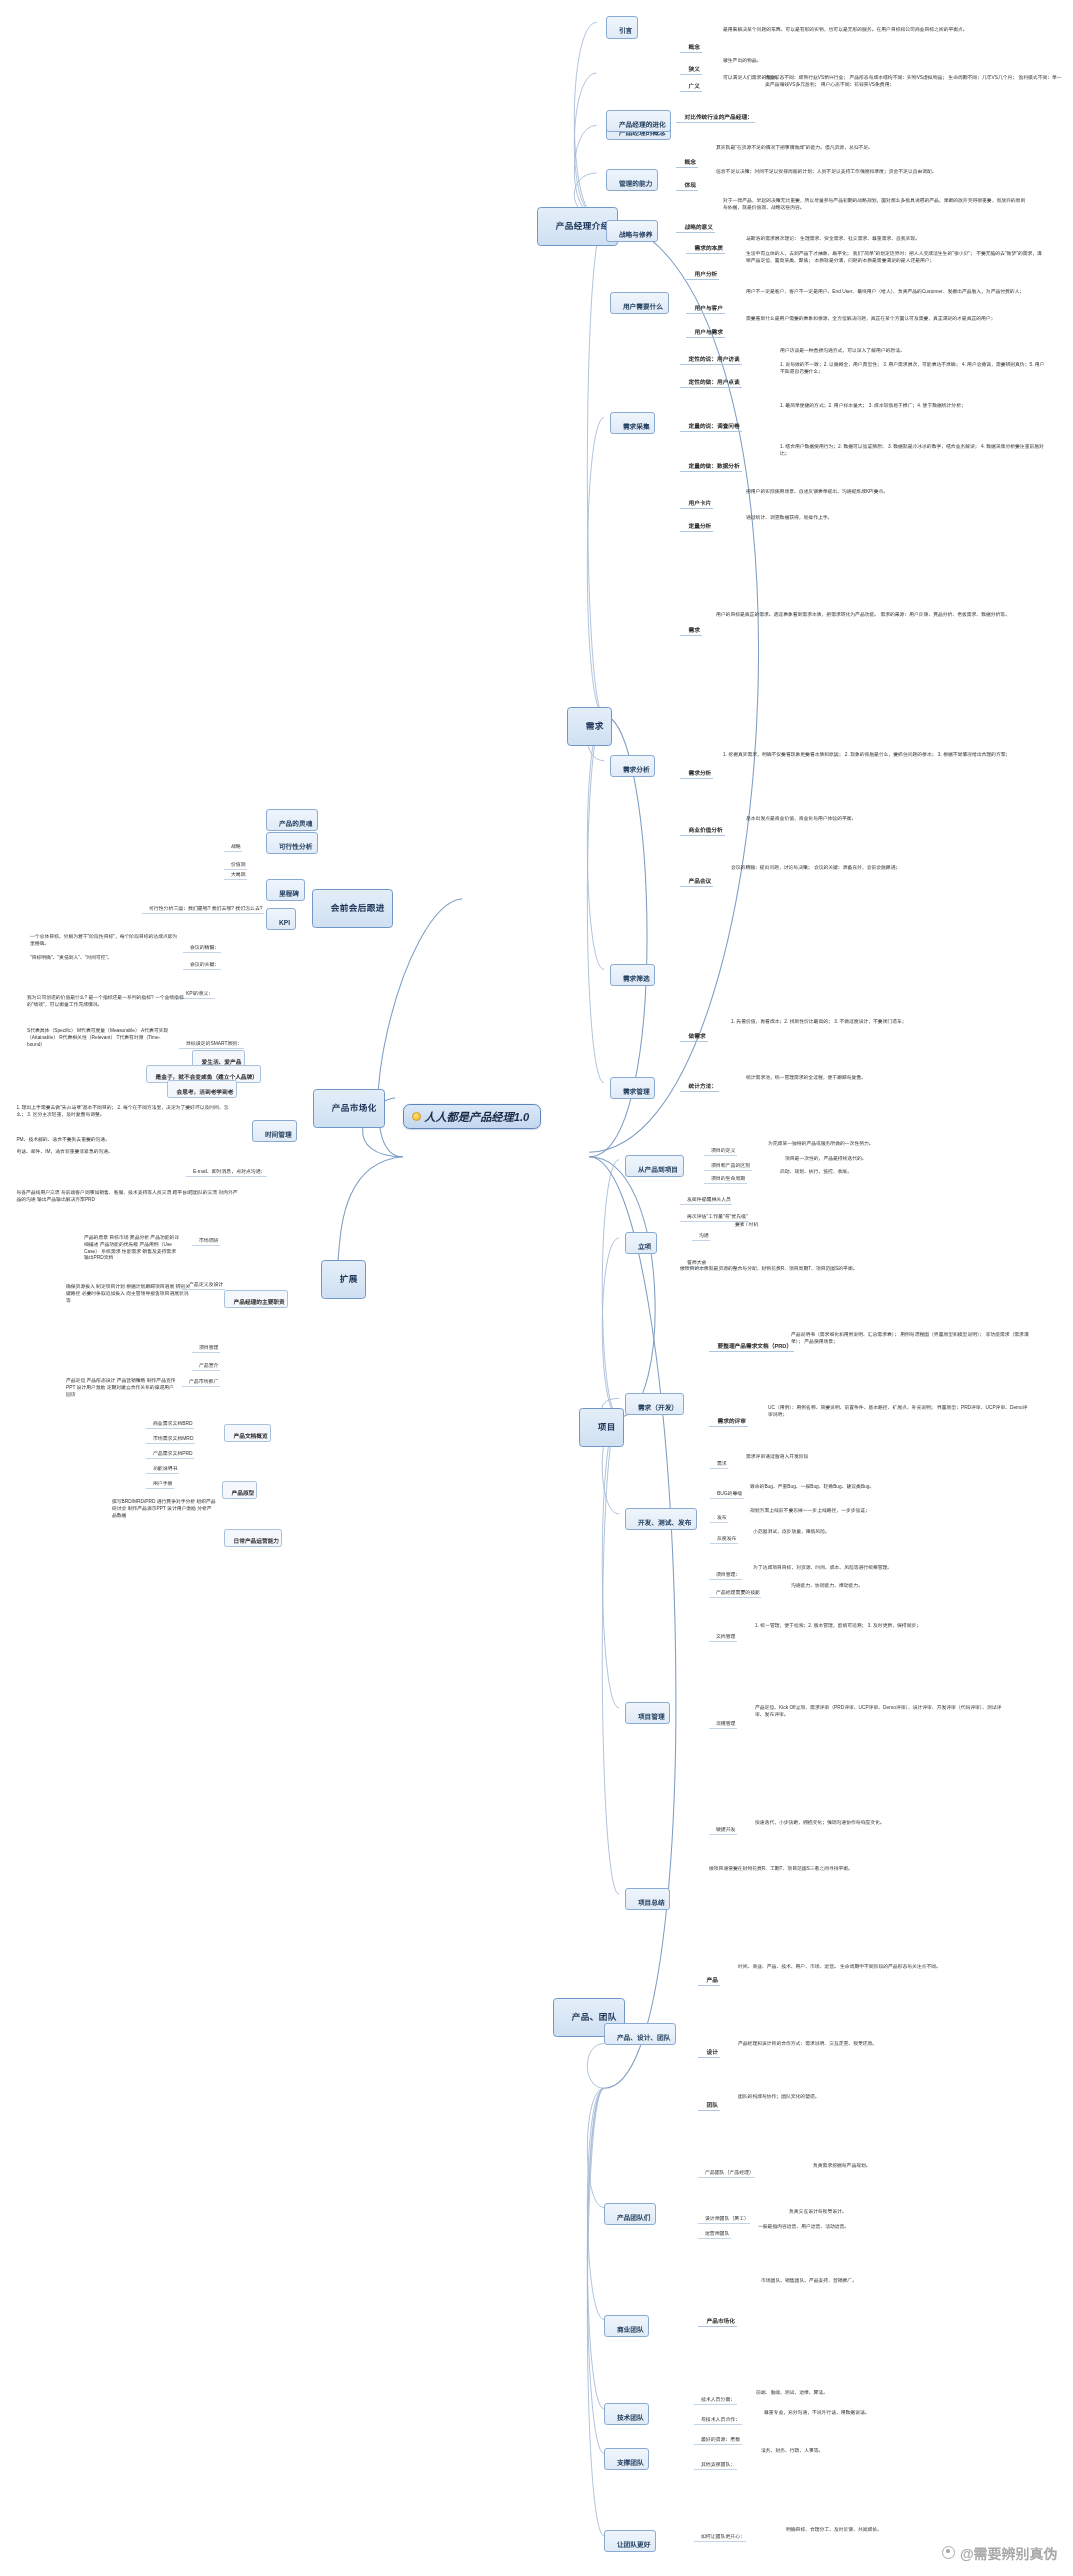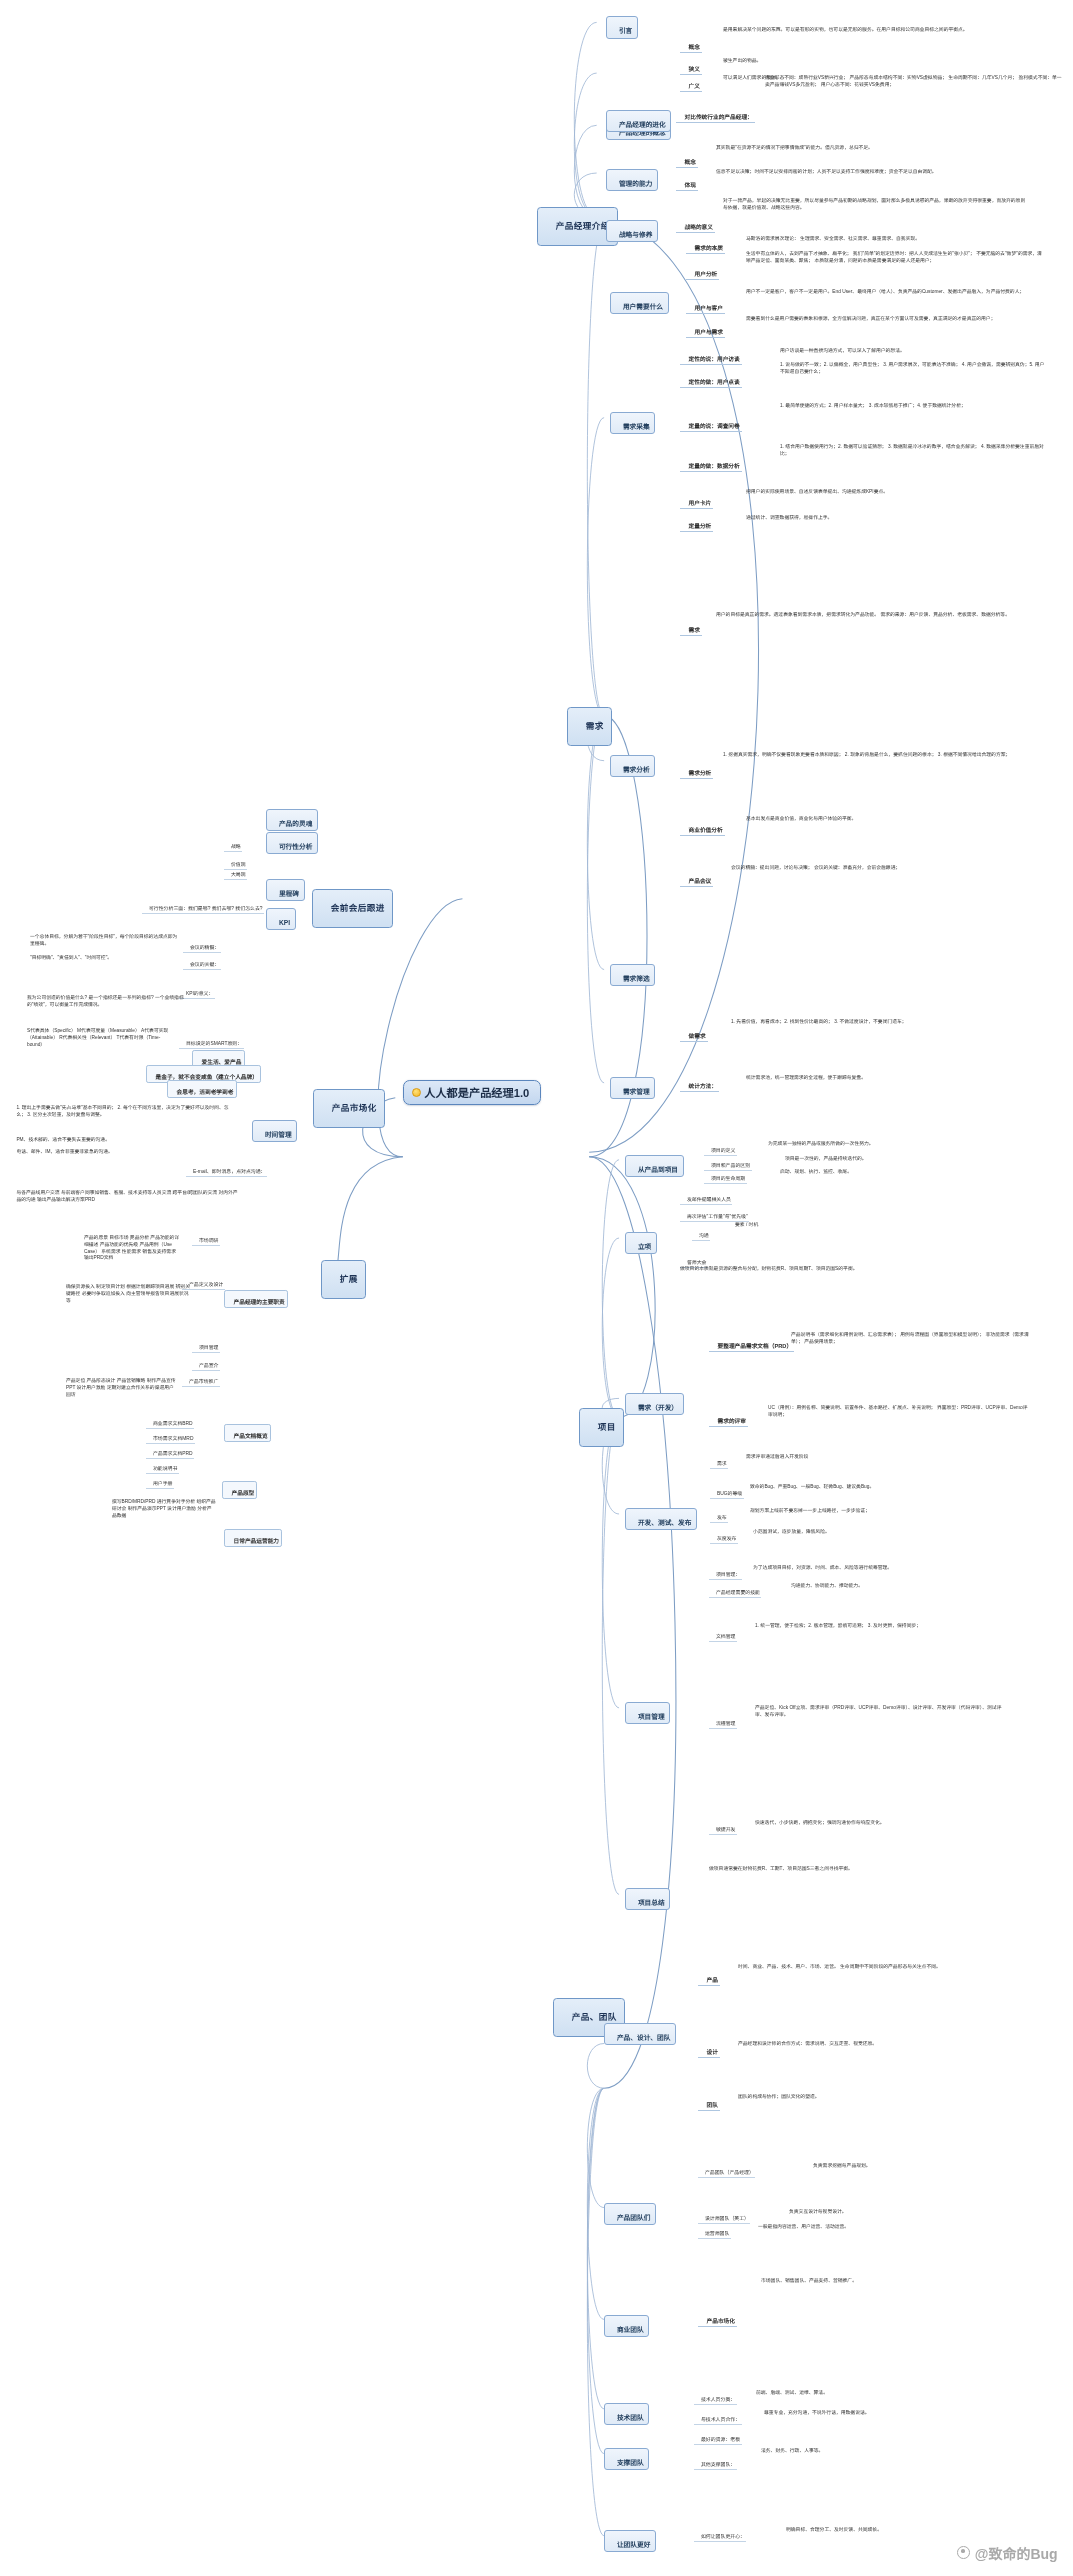--- a/index.html
+++ b/index.html
@@ -118,21 +118,21 @@
     <path d="M830 1900 C 800 1900, 800 2540, 830 2540"></path>
 
     <path d="M810 2800 C 780 2800, 780 2740, 810 2740"></path>
     <path d="M810 2800 C 780 2800, 780 2960, 810 2960"></path>
     <path d="M810 2800 C 780 2800, 780 3110, 810 3110"></path>
     <path d="M810 2800 C 780 2800, 780 3230, 810 3230"></path>
     <path d="M810 2800 C 780 2800, 780 3290, 810 3290"></path>
     <path d="M810 2800 C 780 2800, 780 3400, 810 3400"></path>
   </svg>
 
-  <div class="node root" style="left:403px; top:1080px;">
+  <div class="node root" style="left:403px; top:1104px;font-style:italic;">
     <span class="sun"></span>
     <span>人人都是产品经理1.0</span>
   </div>
 
   <div class="node lvl1" style="left:537px; top:207px;">
     <span>产品经理介绍</span>
   </div>
 
   <div class="node lvl2" style="left:606px; top:16.4px;">
     <span>引言</span></div>
@@ -514,17 +514,17 @@
 组织产品研讨会
 制作产品演示PPT
 设计用户激励
 分析产品数据</div>
 
   <div class="node lvl3 box" style="left:222px; top:1481px;">
     <span>产品原型</span></div>
 
   <div class="watermark">
     <span class="wm-dot"></span>
-    <span>@致命的Bug</span>
+    <span>@需要辨别真伪</span>
   </div>
 
 </div>
 
 
 </body></html>

